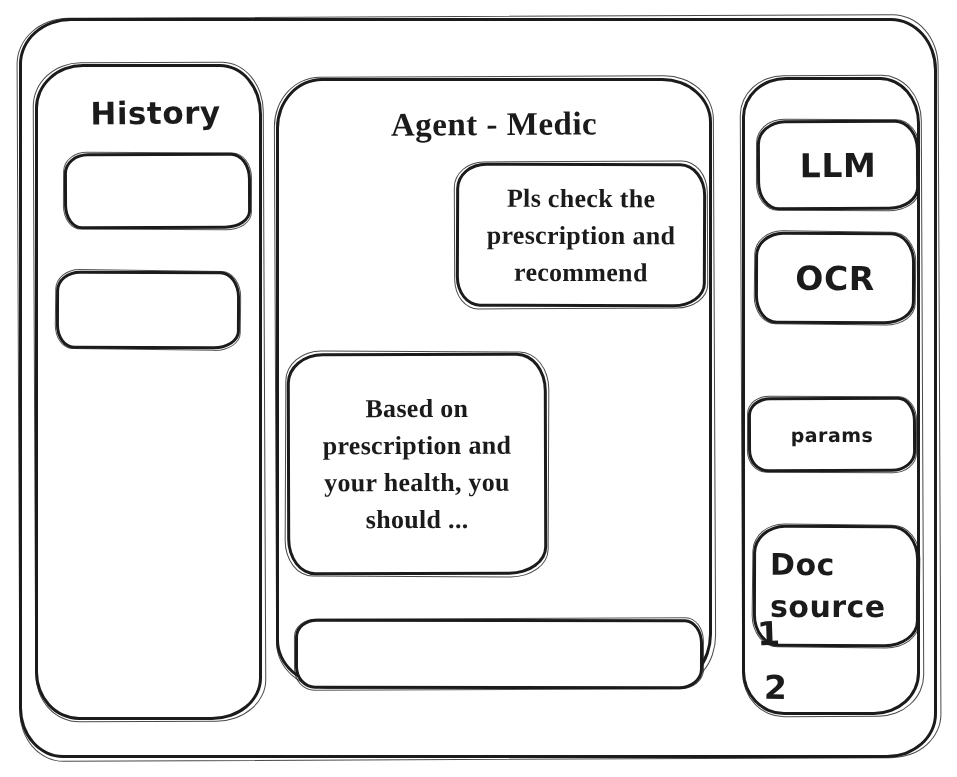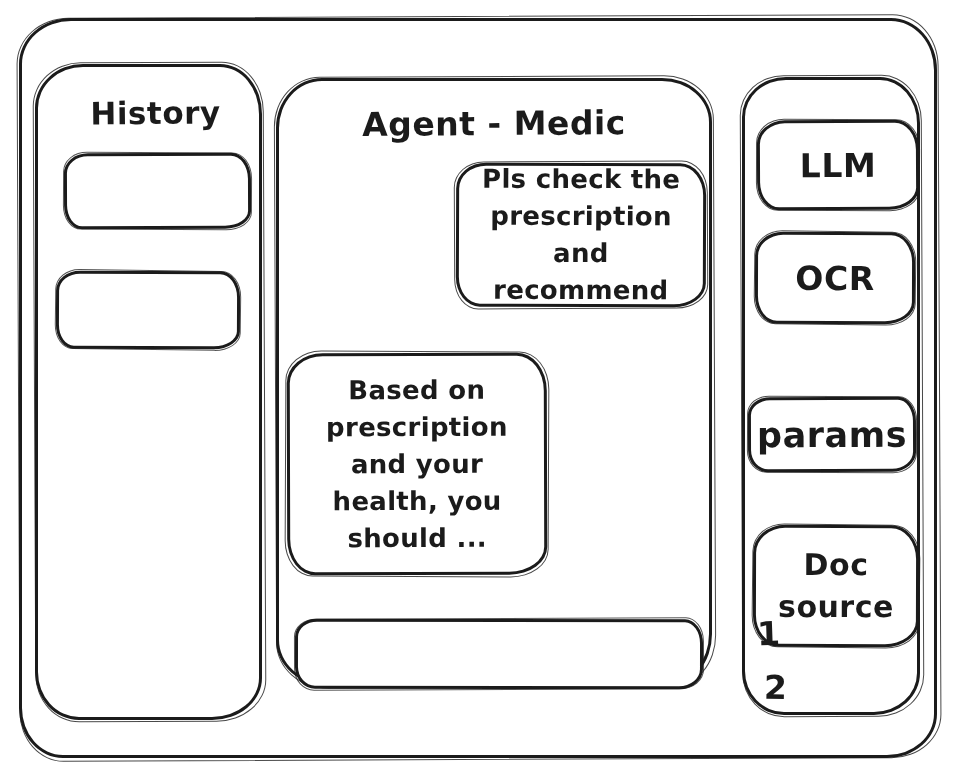--- a/index.html
+++ b/index.html
@@ -68,20 +68,21 @@
     transform:rotate(0.5deg);
     pointer-events:none;
   }
   .history-item-1 { left:26px; top:86px;  width:187px; height:76px; transform:rotate(-0.2deg); }
   .history-item-2 { left:18px; top:204px; width:184px; height:78px; transform:rotate(0.25deg); }
 
   
   .chat-panel {
     left:276px; top:78px; width:436px; height:608px;
     border-radius:46px 50px 44px 52px / 50px 44px 52px 46px;
+    font-family:Liberation Serif, serif;
   }
   .chat-title {
     position:absolute; left:0; top:22px; width:100%;
     text-align:center;
     font-size:33px; line-height:42px;
     transform:rotate(-0.4deg);
   }
   .bubble {
     position:absolute;
     border:3px solid #1b1b1b; background:#fff;
@@ -131,21 +132,20 @@
 
   
   .tools-panel {
     left:742px; top:77px; width:178px; height:638px;
     border-radius:44px 40px 46px 42px / 40px 46px 42px 44px;
   }
   .tool-box {
     position:absolute;
     border:3px solid #1b1b1b; background:#fff;
     display:flex; align-items:center; justify-content:center;
-    text-align:center;
     font-weight:bold; letter-spacing:0.5px;
   }
   .tool-box::before {
     content:""; position:absolute; inset:-4px;
     border:1.5px solid rgba(27,27,27,0.78);
     border-radius:inherit; transform:rotate(0.5deg);
     pointer-events:none;
   }
   .tool-llm {
     left:12px; top:40px; width:162px; height:90px;
@@ -154,21 +154,21 @@
     transform:rotate(-0.3deg);
   }
   .tool-ocr {
     left:10px; top:152px; width:160px; height:92px;
     font-size:33px;
     border-radius:28px 24px 30px 22px / 24px 30px 22px 28px;
     transform:rotate(0.2deg);
   }
   .tool-params {
     left:3px; top:317px; width:168px; height:75px;
-    font-size:35px;
+    font-size:19px;
     border-radius:22px 18px 24px 20px / 18px 24px 20px 22px;
     transform:rotate(-0.2deg);
   }
   .tool-doc-source {
     left:8px; top:430px; width:166px; height:122px;
     font-size:30px; line-height:42px;
     padding:0 14px;
     border-radius:32px 28px 34px 26px / 28px 34px 26px 32px;
     transform:rotate(0.15deg);
     margin-top:15px;

